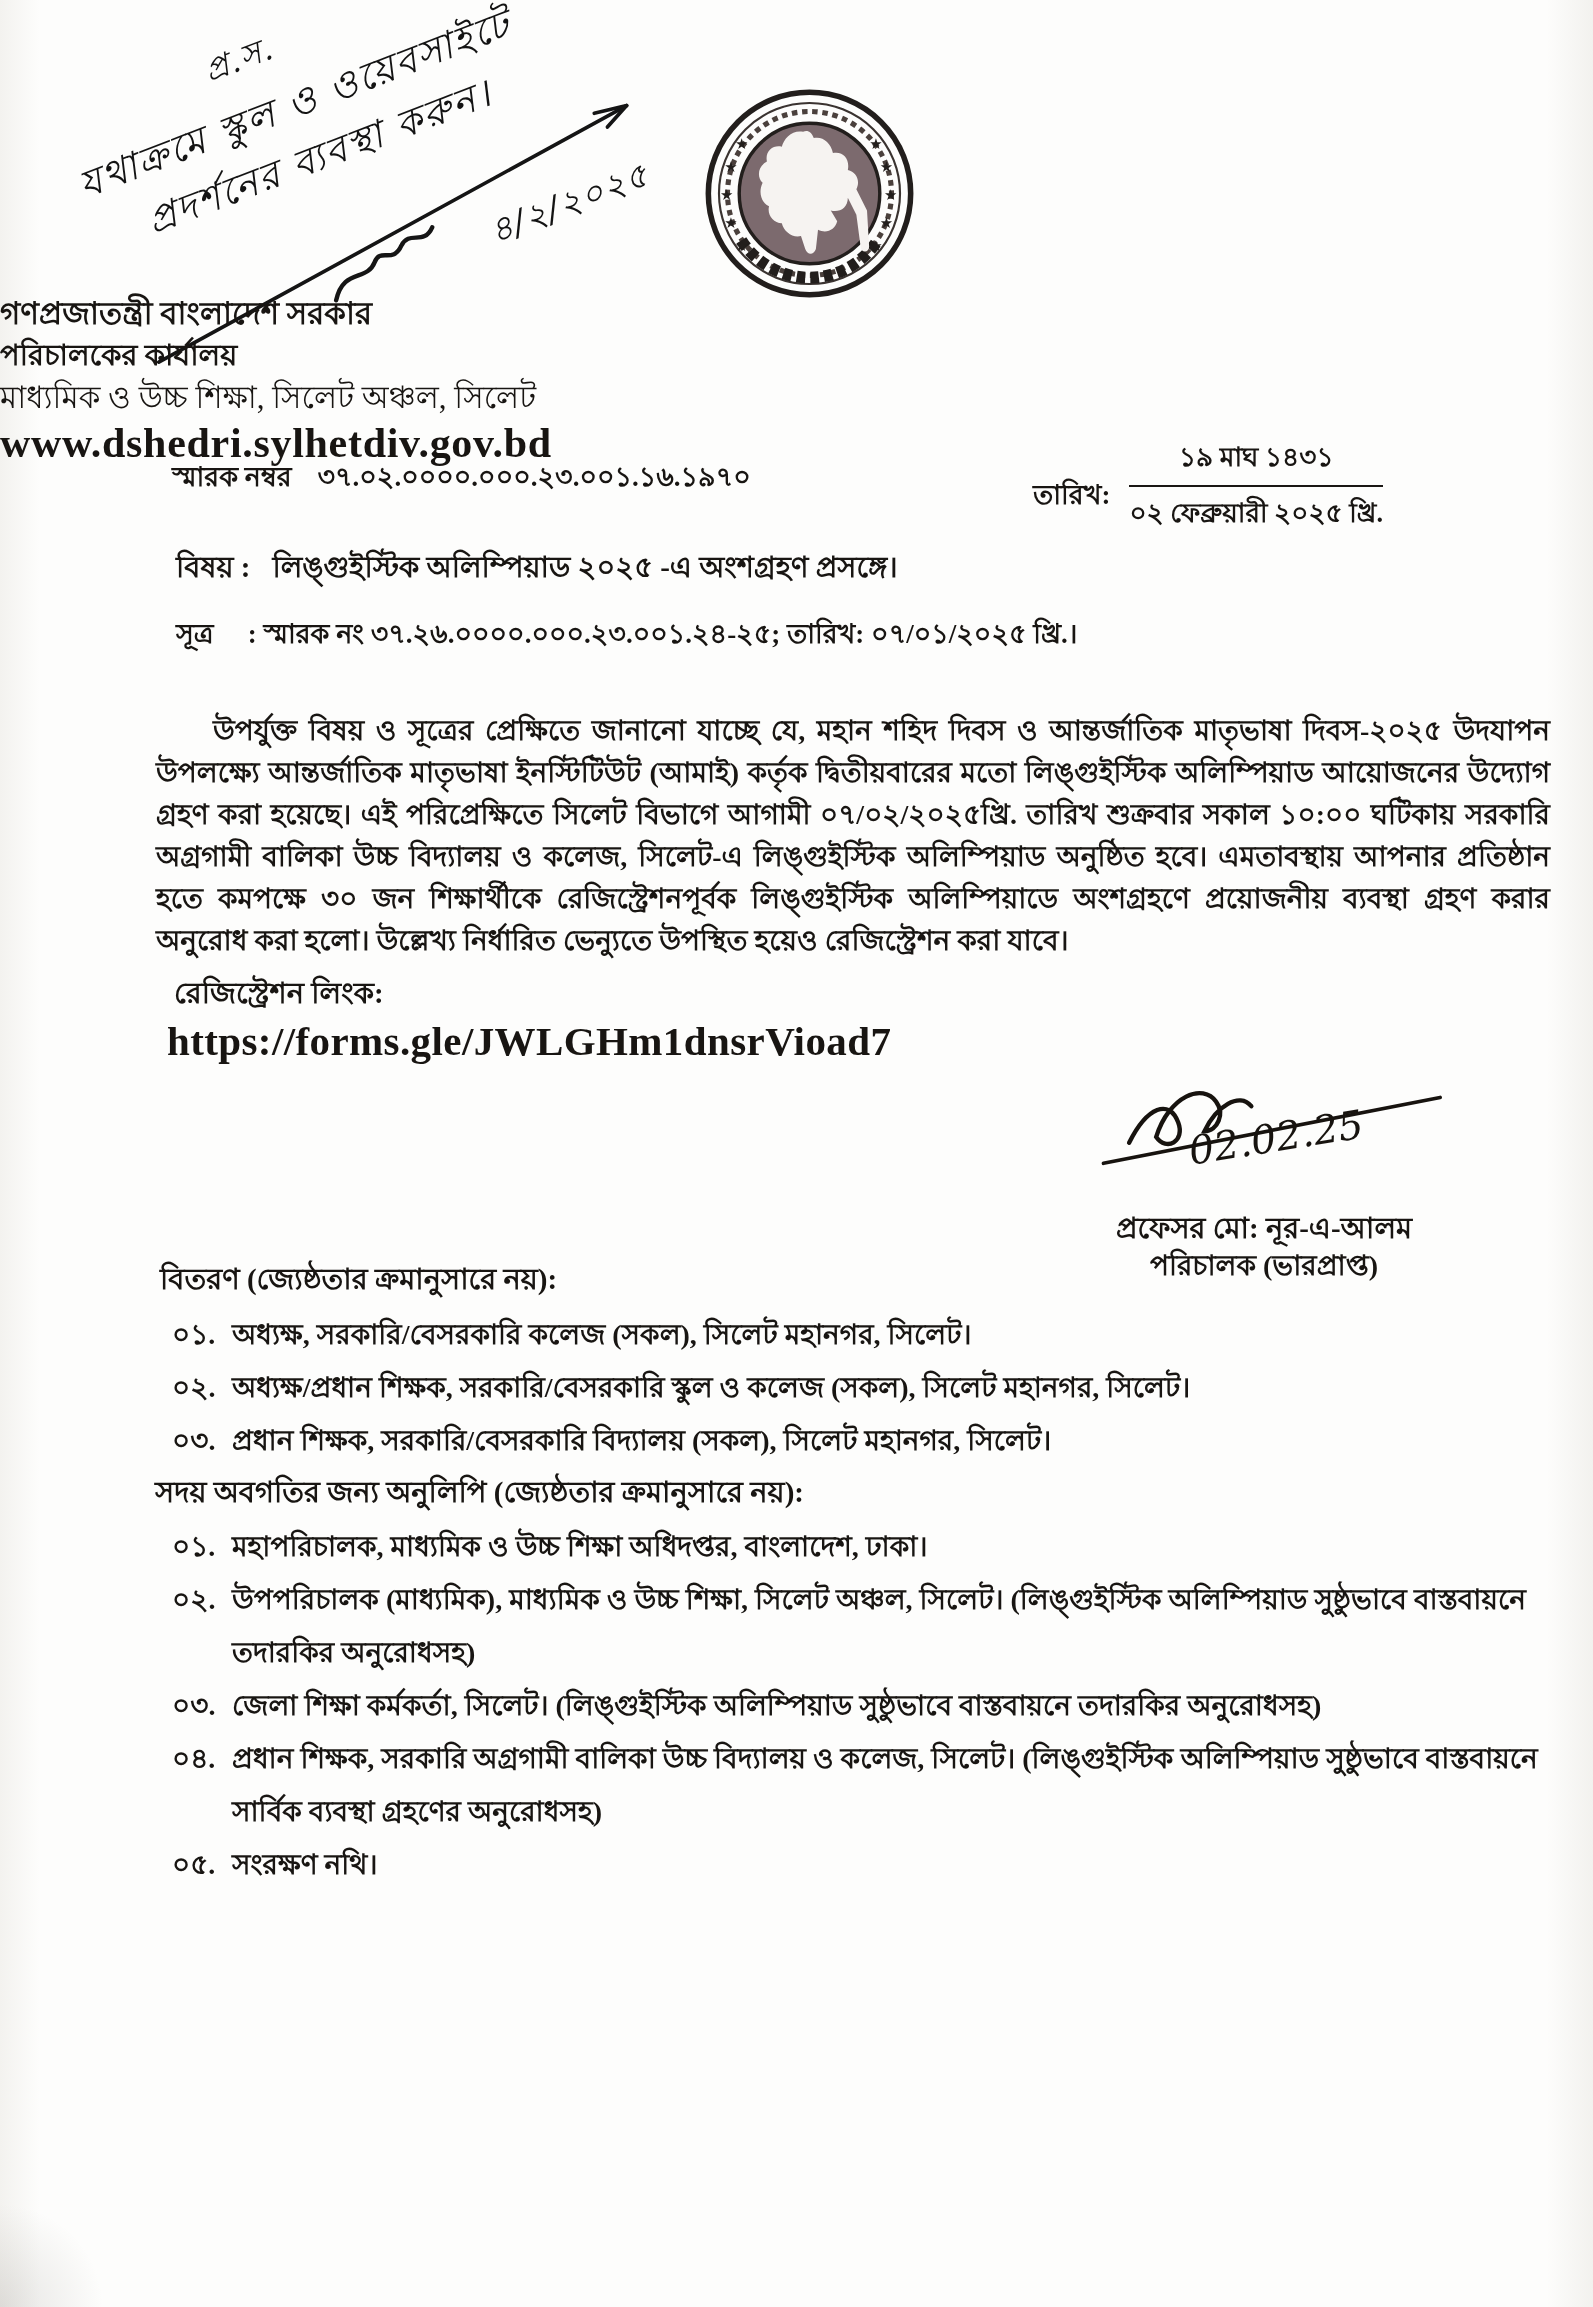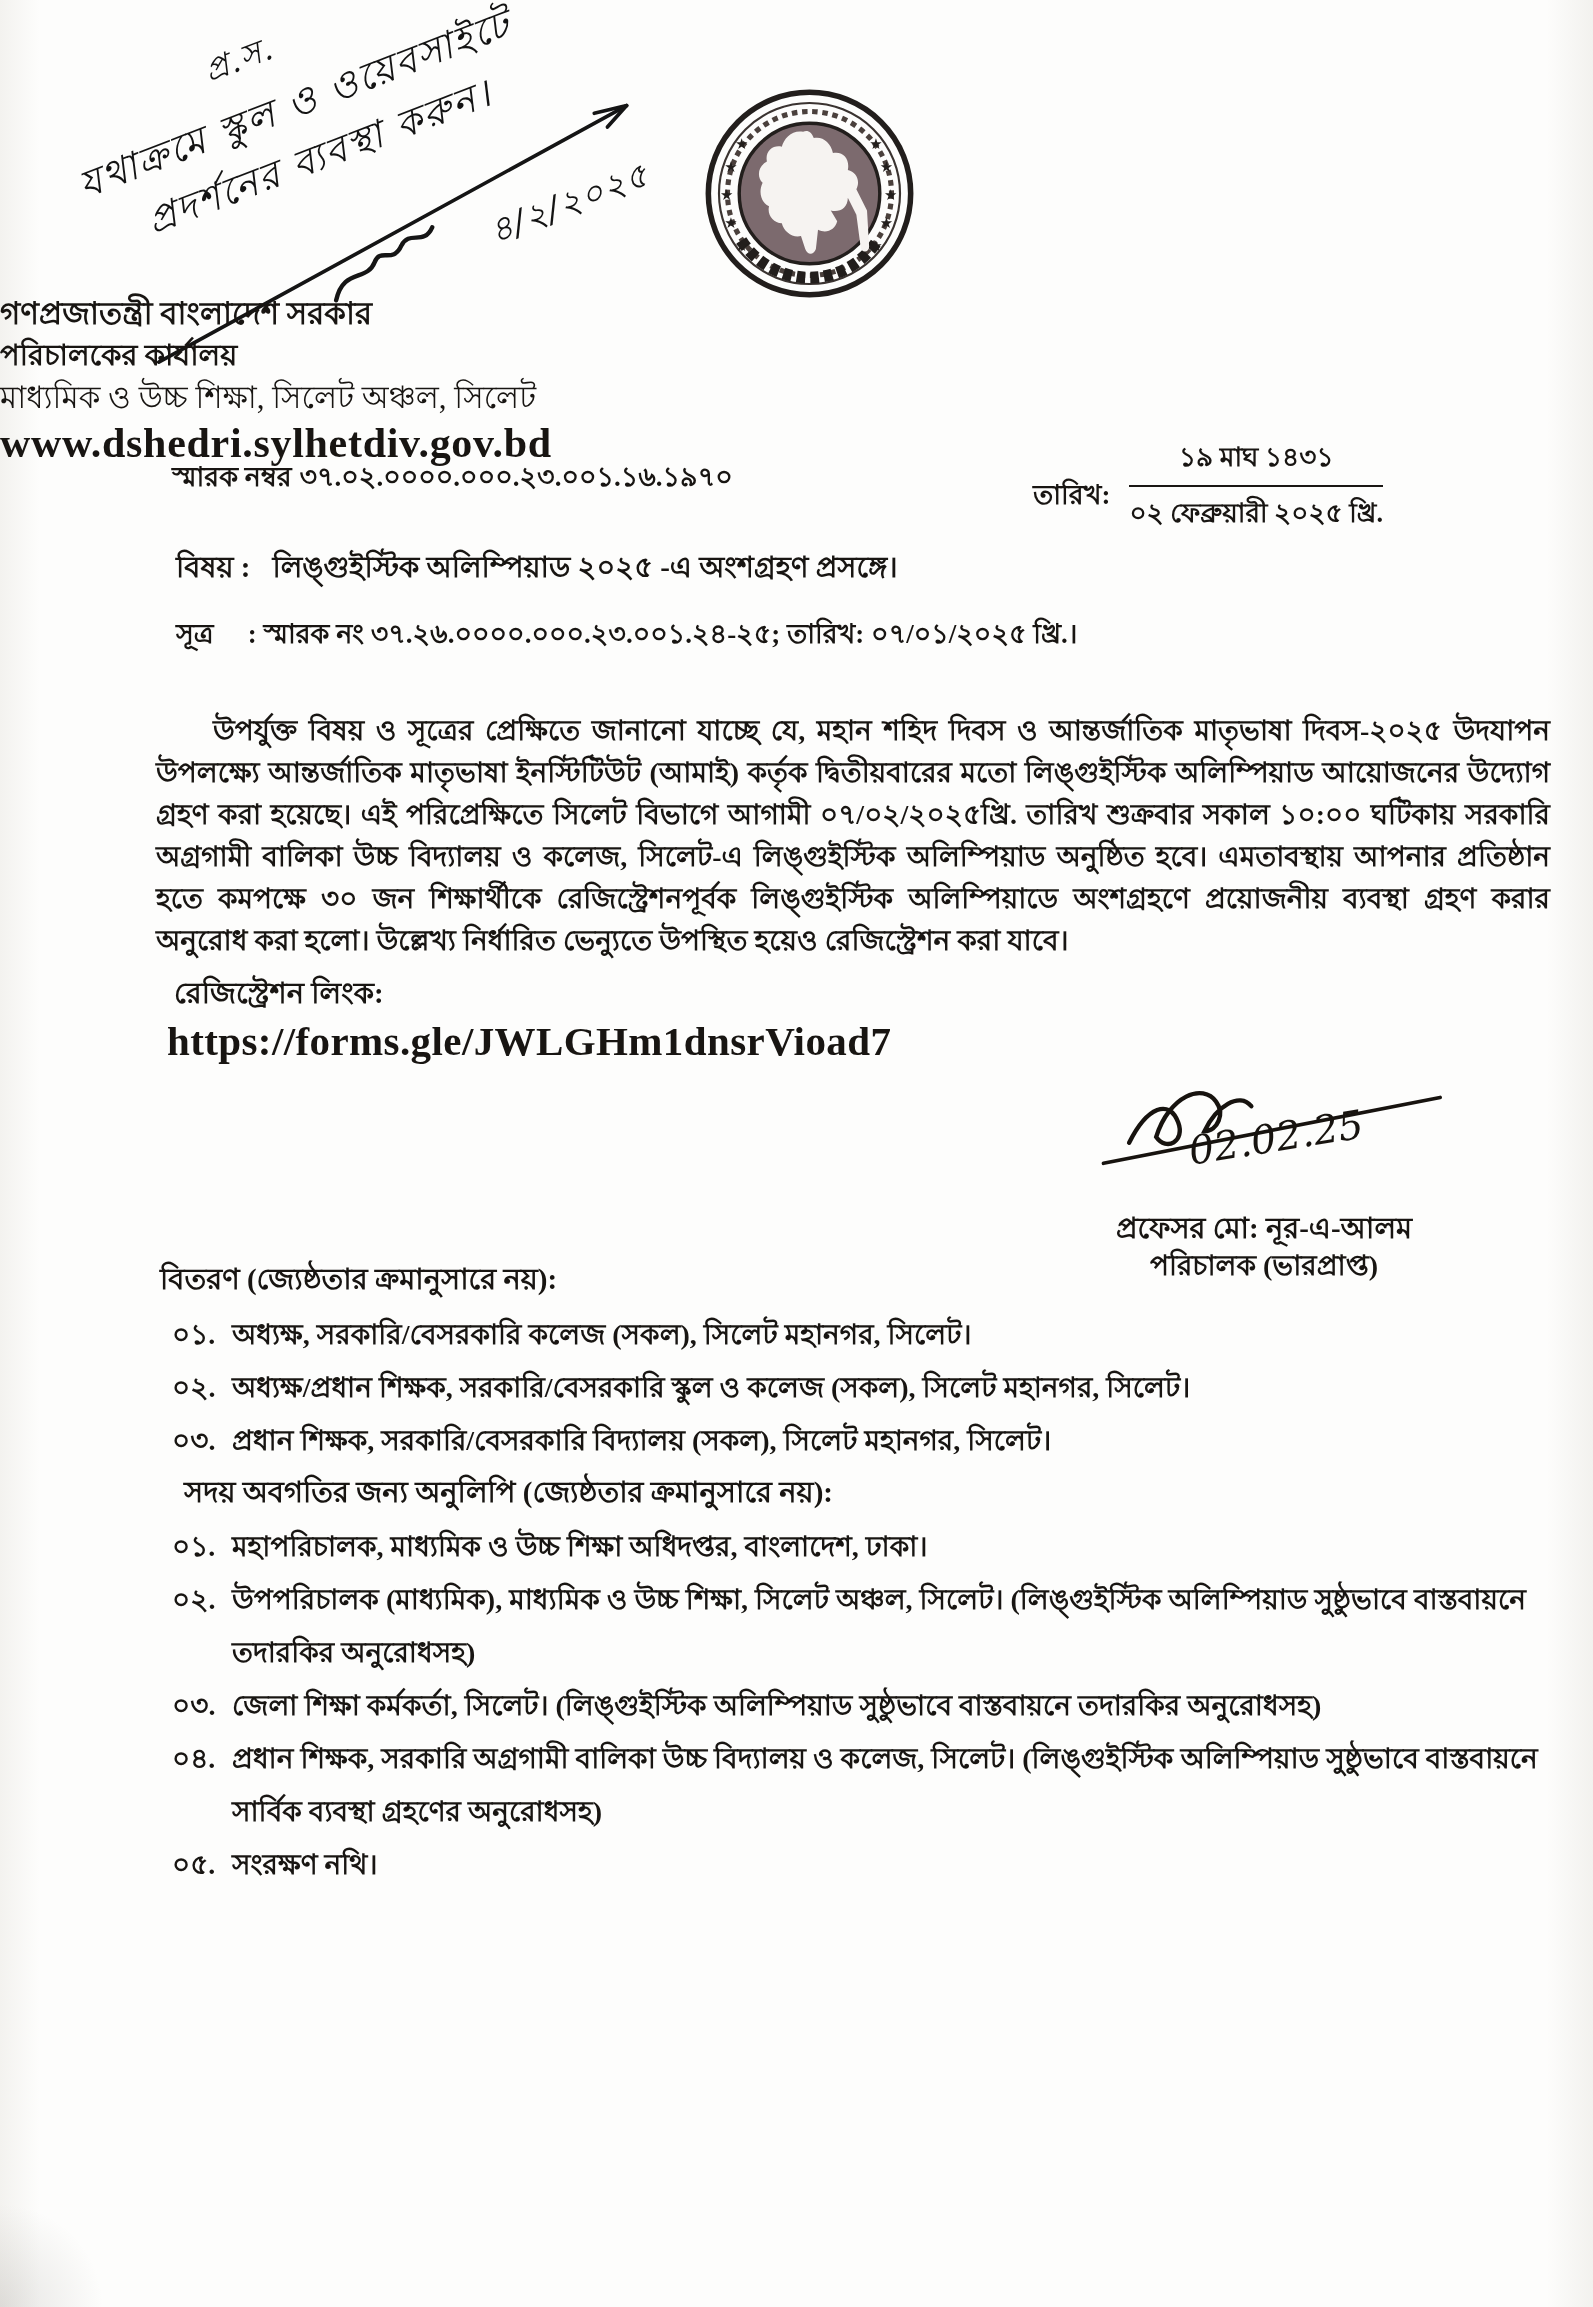--- a/index.html
+++ b/index.html
@@ -68,21 +68,21 @@
   .sig-block{right:117px;top:1055px;width:426px;text-align:center;}
   .sig-name{font-size:29px;font-weight:700;line-height:38px;margin-top:-10.3px;}
   .sig-desig{font-size:28px;font-weight:700;line-height:37px;}
   .sig-date-text{
     font-family:"DejaVu Serif","Liberation Serif",serif;
     font-style:italic;font-size:54px;
   }
   
   .list-heading{font-size:29px;font-weight:700;}
   .dist-heading{left:160px;top:1256px;}
-  .copies-heading{left:184px;top:1469px;}
+  .copies-heading{left:155px;top:1469px;}
   .list{left:172px;width:1398px;font-size:28px;font-weight:600;}
   .dist-list{top:1308px;}
   .copies-list{top:1520px;}
   .list-item{display:flex;align-items:flex-start;line-height:53px;}
   .list-item .num{flex:0 0 60px;}
   .list-item .txt{flex:1 1 auto;text-align:left;}
   svg text{font-family:"DejaVu Serif","Liberation Serif",serif;}
 </style>
 </head>
 <body>
@@ -129,21 +129,21 @@
 
   <div class="abs letterhead">
     <div class="lh-gov">গণপ্রজাতন্ত্রী বাংলাদেশ সরকার</div>
     <div class="lh-office">পরিচালকের কার্যালয়</div>
     <div class="lh-dept">মাধ্যমিক ও উচ্চ শিক্ষা, সিলেট অঞ্চল, সিলেট</div>
     <div class="lh-web">www.dshedri.sylhetdiv.gov.bd</div>
   </div>
 
   <div class="abs memo-row">
     <span>স্মারক নম্বর</span>
-    <span style="margin-left:1px;">৩৭.০২.০০০০.০০০.২৩.০০১.১৬.১৯৭০</span>
+    <span style="margin-left:19px;">৩৭.০২.০০০০.০০০.২৩.০০১.১৬.১৯৭০</span>
   </div>
   <div class="abs date-block">
     <span class="date-label">তারিখ:</span>
     <span class="date-stack">
       <span class="date-top">১৯ মাঘ ১৪৩১</span>
       <span class="date-bottom">০২ ফেব্রুয়ারী ২০২৫ খ্রি.</span>
     </span>
   </div>
 
   <div class="abs subject-row">

